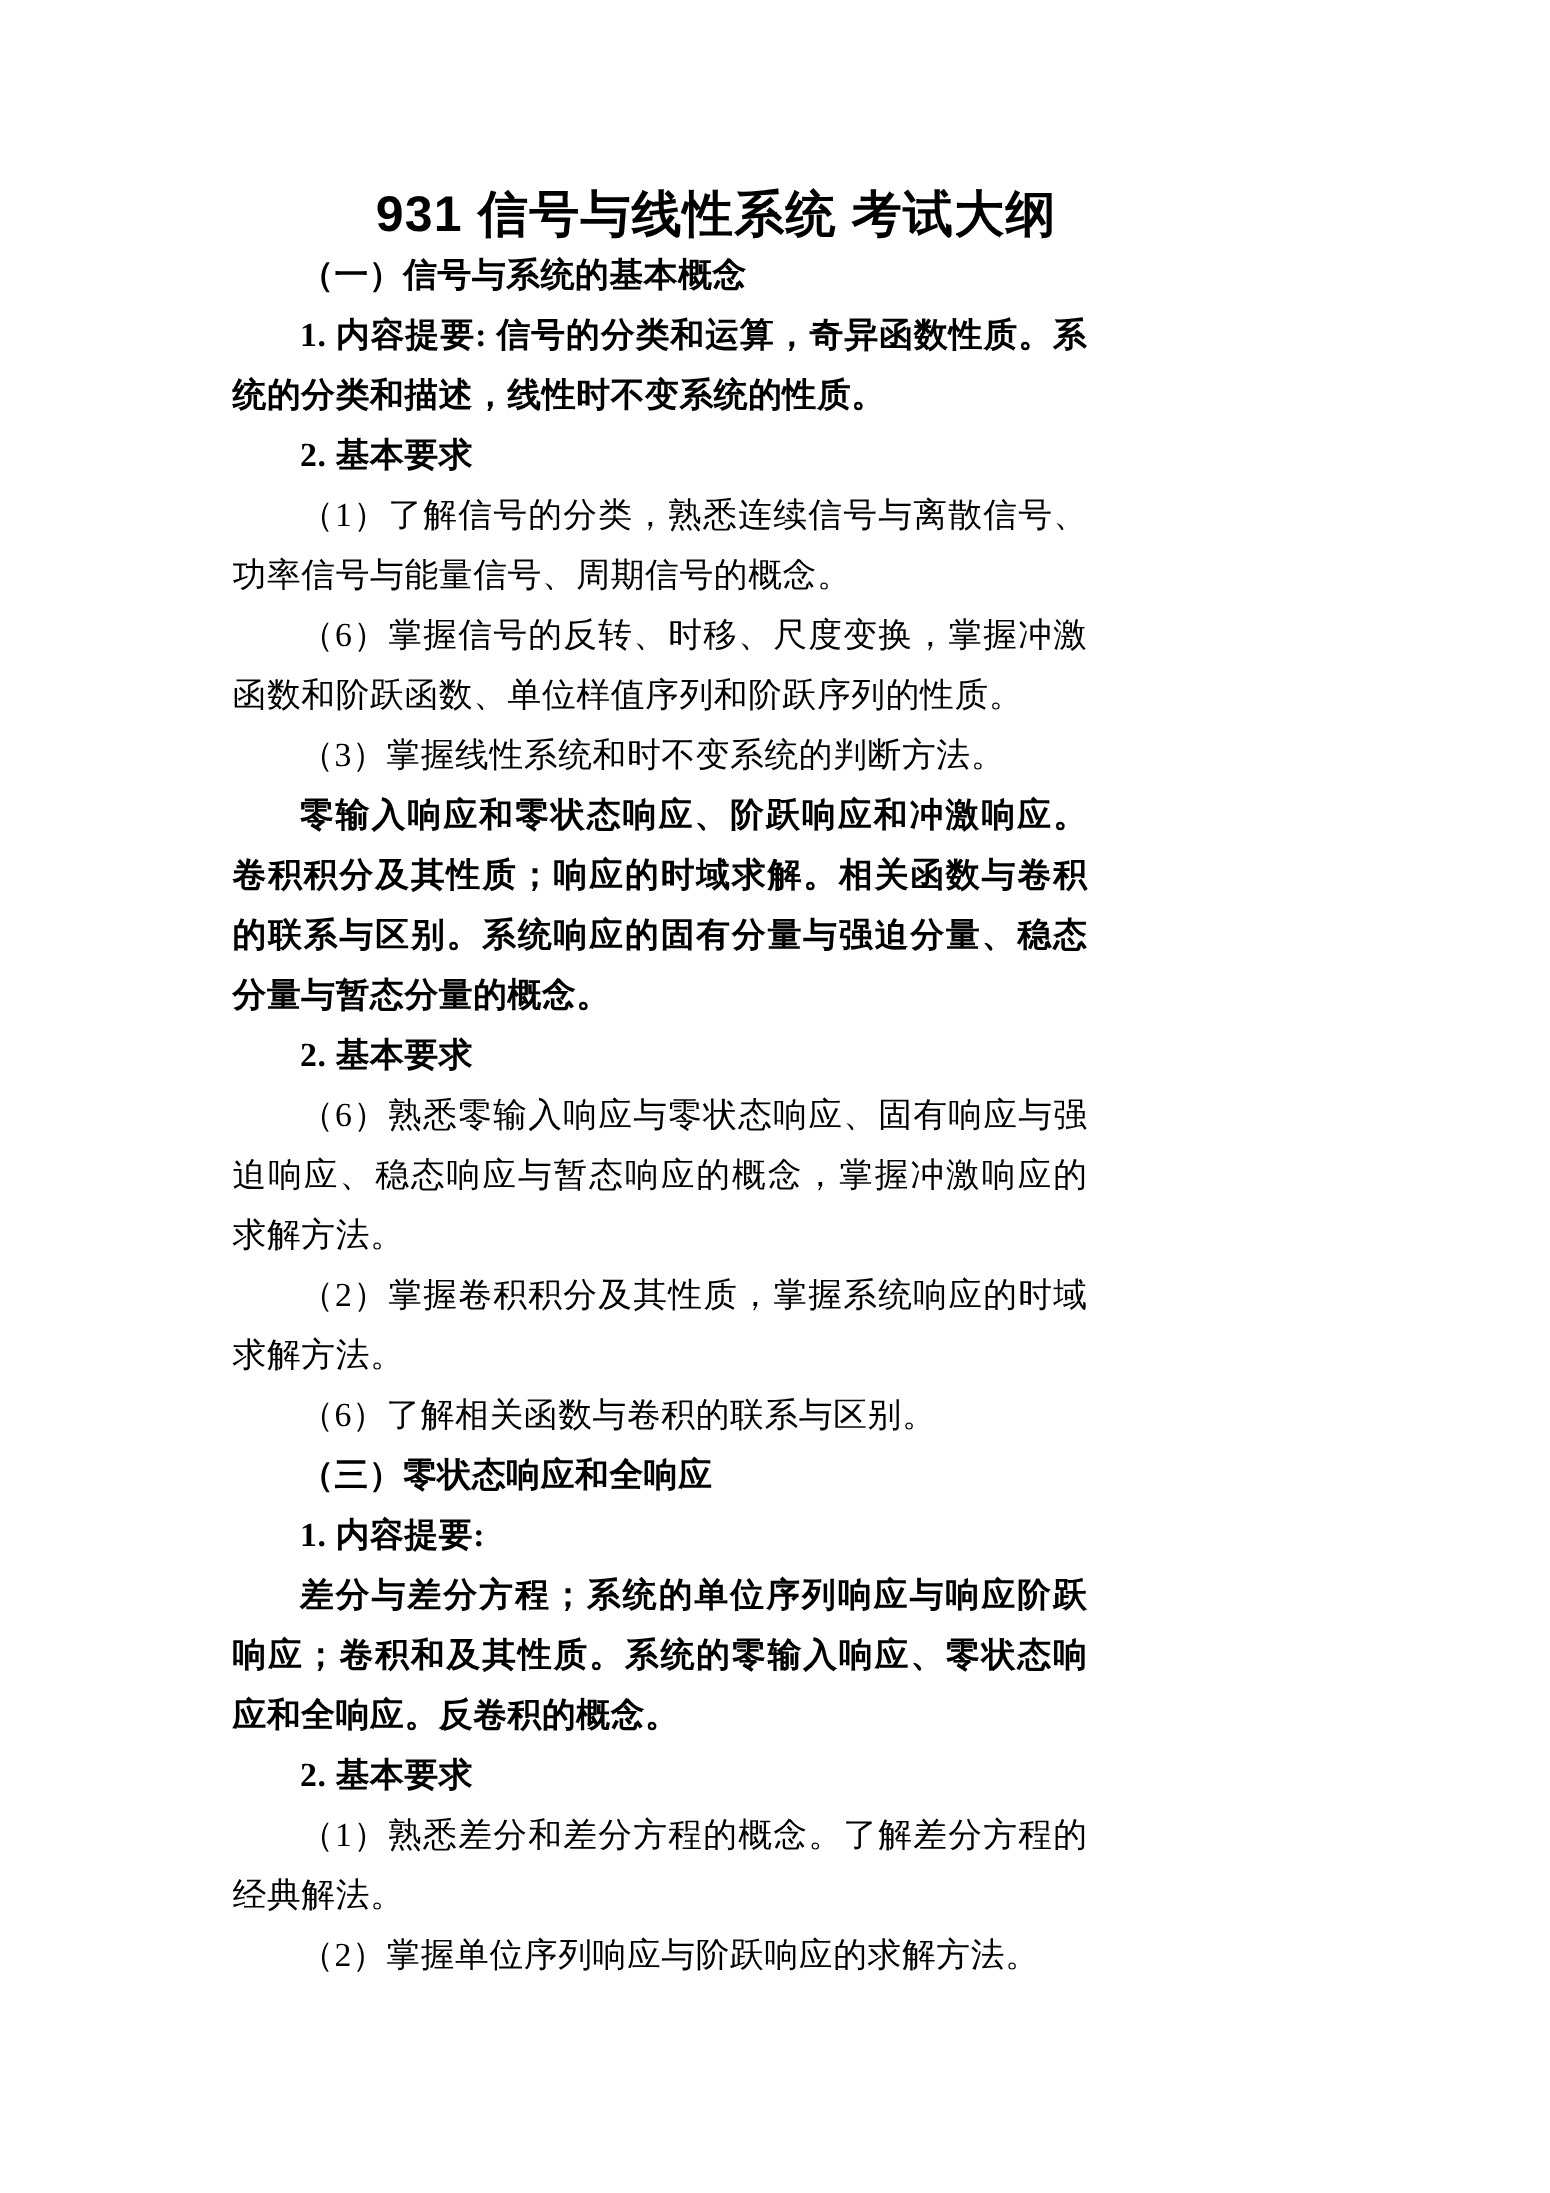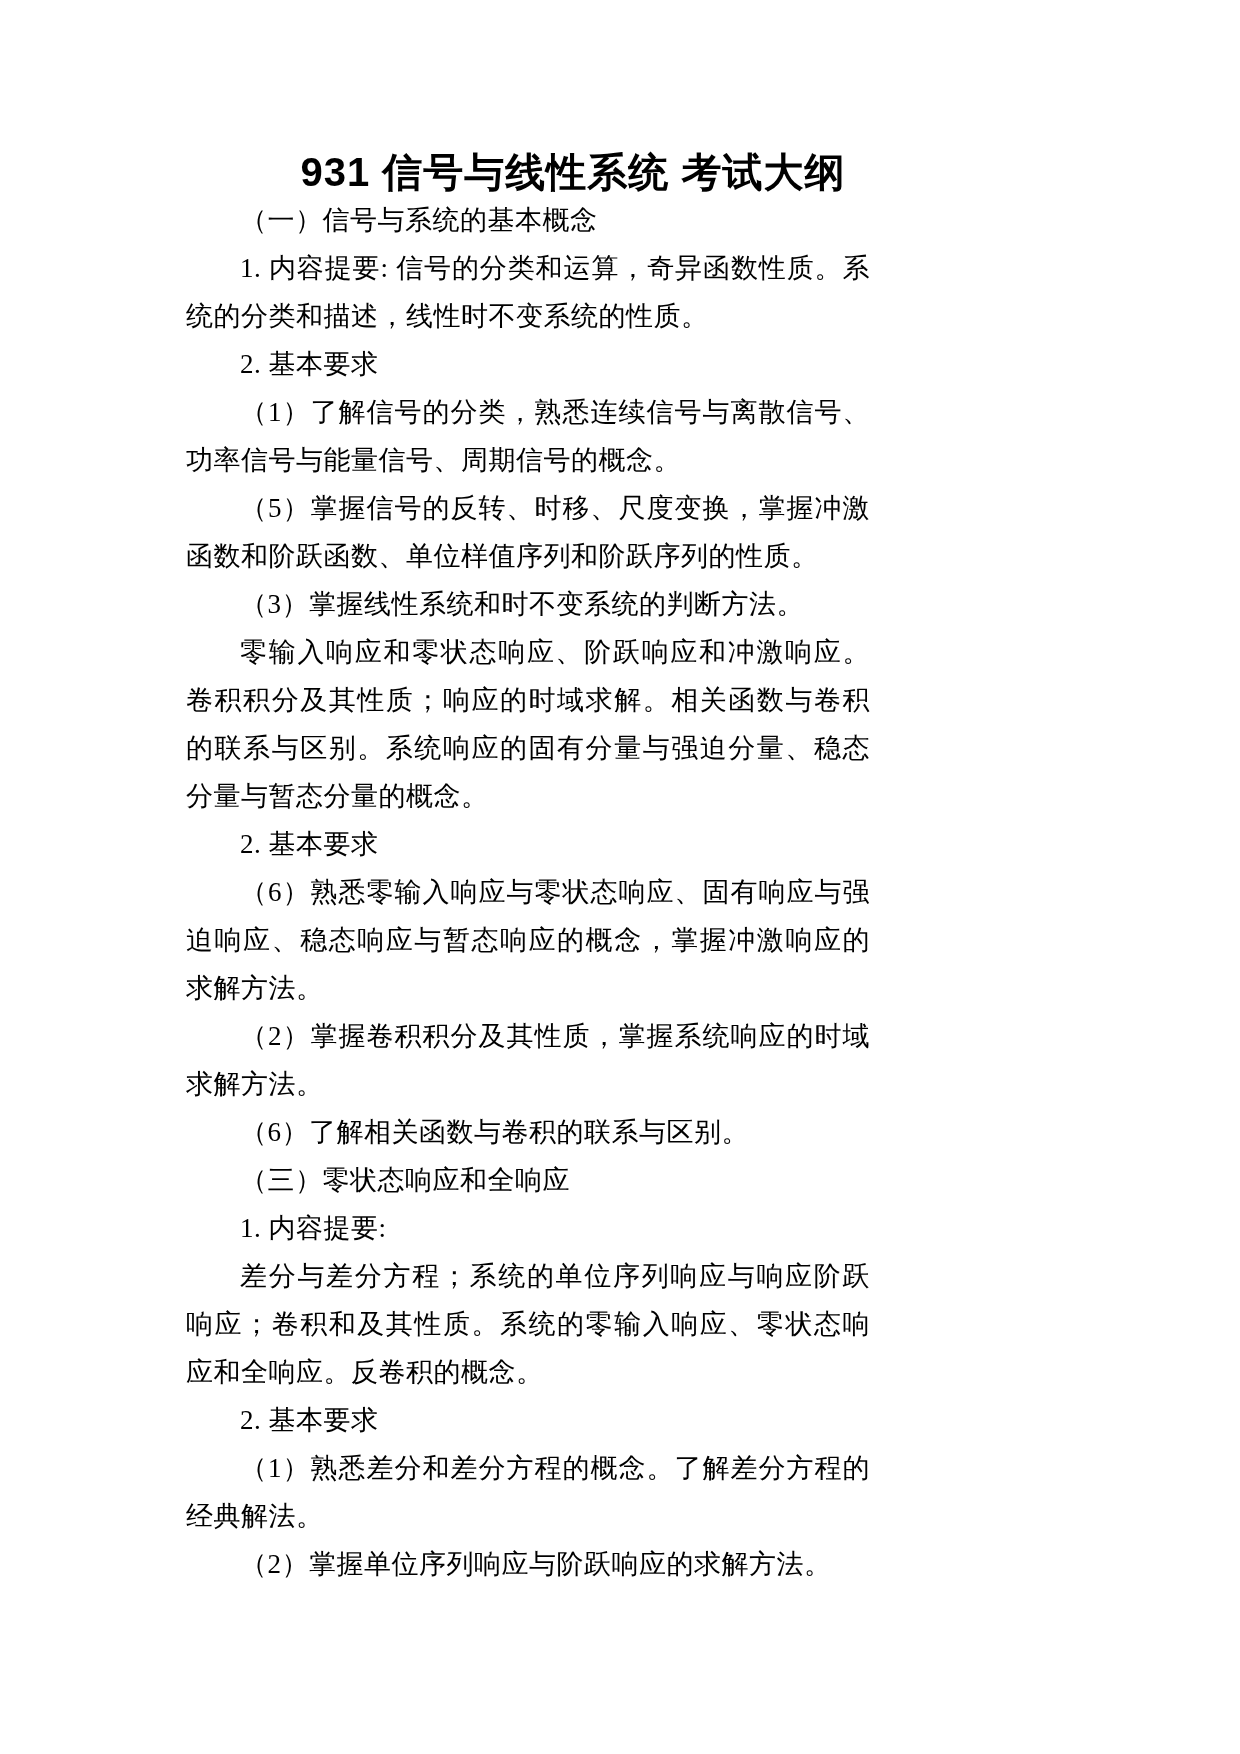--- a/index.html
+++ b/index.html
@@ -39,37 +39,37 @@
   }
   .line {
     margin: 0;
     font-size: 27px;
     line-height: 48px;
     text-indent: 54px;           
     text-align: justify;
     letter-spacing: 0.5px;
   }
   .b {
-    font-weight: normal;
+    font-weight: bold;
   }
 </style>
 </head>
 <body>
 
 <div class="sheet">
   <div class="content">
 
     <h1 class="doc-title">931 信号与线性系统 考试大纲</h1>
 
 
     <p class="line b">（一）信号与系统的基本概念</p>
     <p class="line b">1. 内容提要: 信号的分类和运算，奇异函数性质。系统的分类和描述，线性时不变系统的性质。</p>
     <p class="line b">2. 基本要求</p>
     <p class="line">（1）了解信号的分类，熟悉连续信号与离散信号、功率信号与能量信号、周期信号的概念。</p>
-    <p class="line">（5）掌握信号的反转、时移、尺度变换，掌握冲激函数和阶跃函数、单位样值序列和阶跃序列的性质。</p>
+    <p class="line">（6）掌握信号的反转、时移、尺度变换，掌握冲激函数和阶跃函数、单位样值序列和阶跃序列的性质。</p>
     <p class="line">（3）掌握线性系统和时不变系统的判断方法。</p>
 
     <p class="line b">零输入响应和零状态响应、阶跃响应和冲激响应。卷积积分及其性质；响应的时域求解。相关函数与卷积的联系与区别。系统响应的固有分量与强迫分量、稳态分量与暂态分量的概念。</p>
     <p class="line b">2. 基本要求</p>
     <p class="line">（6）熟悉零输入响应与零状态响应、固有响应与强迫响应、稳态响应与暂态响应的概念，掌握冲激响应的求解方法。</p>
     <p class="line">（2）掌握卷积积分及其性质，掌握系统响应的时域求解方法。</p>
     <p class="line">（6）了解相关函数与卷积的联系与区别。</p>
 
     <p class="line b">（三）零状态响应和全响应</p>
     <p class="line b">1. 内容提要:</p>

